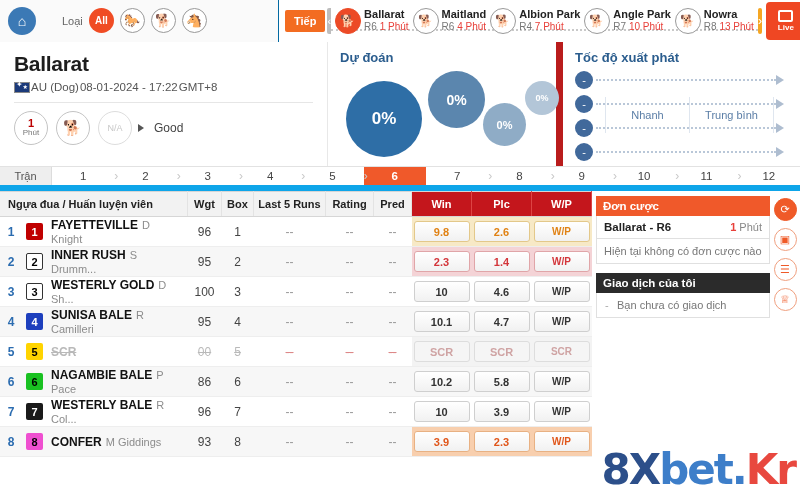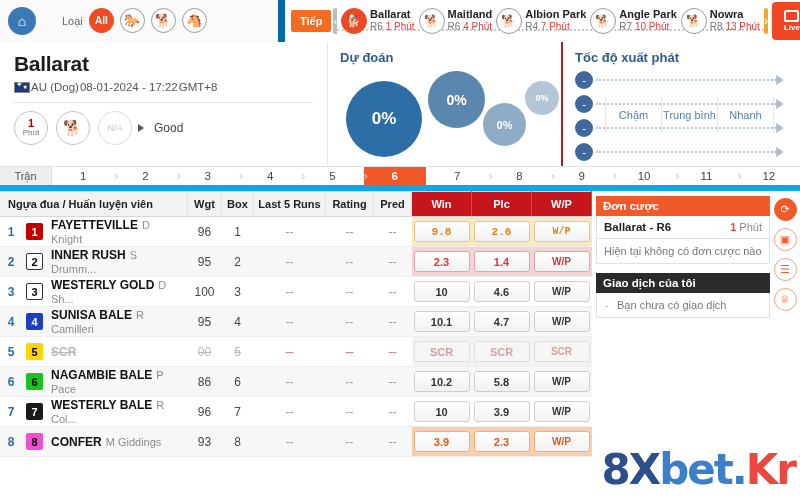--- a/index.html
+++ b/index.html
@@ -25,21 +25,21 @@
   .loai-label { color:#666; font-size:11px;padding-left:20px; }
   .all-badge {
     width:25px; height:25px; border-radius:50%; background:#f04c24; color:#fff;
     font-size:10px; font-weight:bold; display:flex; align-items:center; justify-content:center;
   }
   .sport-ic {
     width:25px; height:25px; border-radius:50%; border:1px solid #999; background:#fff;
     display:flex; align-items:center; justify-content:center; font-size:13px; color:#333;
   }
   .tb-right {
-    flex:1; height:42px; background:#fff; border-left:7px solid #0369a1;
+    flex:1; height:42px; background:#fff; border-left:1px solid #0369a1;
     display:flex; align-items:center; position:relative; overflow:hidden;
   }
   .tiep-btn {
     background:#f36c21; color:#fff; font-size:11px; font-weight:bold;
     padding:5px 9px; margin-left:6px; border-radius:2px;
   }
   .arrow-l {
     width:14px; height:26px; background:#bdbdbd; color:#fff; font-size:11px;
     display:flex; align-items:center; justify-content:center; margin-left:2px;
     border-radius:2px 0 0 2px;
@@ -88,21 +88,21 @@
     display:flex; flex-direction:column; align-items:center; justify-content:center;
     color:#666;
   }
   .m-ic .n { font-size:11px; font-weight:bold; color:#b00; line-height:1; }
   .m-ic .u { font-size:8px; color:#777; line-height:1.1; }
   .m-ic.dim { border-color:#ddd; color:#c8c8c8; font-size:9px; }
   .tri { width:0;height:0;border-left:6px solid #555;border-top:4px solid transparent;
          border-bottom:4px solid transparent; margin-left:-2px;}
   .good-txt { font-size:12px; color:#444; margin-left:2px; }
 
-  .panel-pred { width:235px; padding:8px 10px 0 12px; border-right:2px solid #b91c1c; position:relative; }
+  .panel-pred { width:235px; padding:8px 10px 0 12px; border-right:7px solid #b91c1c; position:relative; }
   .panel-h { font-size:13px; font-weight:bold; color:#2b5d8e; }
   .bubbles { position:relative; height:96px; }
   .bub { position:absolute; border-radius:50%; display:flex; align-items:center;
          justify-content:center; color:#fff; font-weight:bold; }
 
   .panel-speed { flex:1; padding:8px 12px 0 12px; }
   .speed-grid { position:relative; height:92px; margin-top:4px; }
   .sp-row { position:absolute; left:0; right:4px; display:flex; align-items:center; }
   .sp-dot {
     width:18px; height:18px; border-radius:50%; background:#41699b; color:#fff;
@@ -185,21 +185,21 @@
   .odds-cell { width:56px; padding:0 2px !important; }
   .odds-box {
     height:21px; border:1px solid #cfcfcf; border-radius:3px;
     background:linear-gradient(#ffffff,#f1f1f1);
     display:flex; align-items:center; justify-content:center;
     font-size:11px; font-weight:bold; color:#333;
   }
   .odds-box.wp { font-size:10px; }
   .odds-box.dis { color:#cfa3a3; background:#f5f5f5; border-color:#ddd; }
   tr.hl-gold td.odds-cell { background:#f7e9c6; }
-  tr.hl-gold .odds-box { color:#e08214; border-color:#e3c88a;font-family:Liberation Mono, monospace; }
+  tr.hl-gold .odds-box { color:#e08214; border-color:#e3c88a; }
   tr.hl-pink td.odds-cell { background:#f4d3d6; }
   tr.hl-pink .odds-box { color:#d3353a; border-color:#e0a5a8; }
   tr.hl-orange td.odds-cell { background:#f8cfae; }
   tr.hl-orange .odds-box { color:#e0561a; border-color:#e8b183; }
   tr.scr-row td.odds-cell { background:#f3f3f3; }
 
   
   .rightcol { width:208px; background:#fff; display:flex; padding-top:5px; }
   .side-panels { width:178px; padding-left:4px; }
   .sp-hdr {
@@ -335,23 +335,22 @@
         <div class="bub" style="width: 57px; height: 57px; left: 88px; top: 6px; background: rgb(91, 134, 174); font-size: 14px;">0%</div>
         <div class="bub" style="width: 43px; height: 43px; left: 143px; top: 38px; background: rgb(143, 172, 198); font-size: 11px;">0%</div>
         <div class="bub" style="width: 34px; height: 34px; left: 185px; top: 16px; background: rgb(179, 198, 216); font-size: 9px;">0%</div>
       </div>
   </div>
 
   <div class="panel-speed">
     <div class="panel-h">Tốc độ xuất phát</div>
     <div class="speed-grid">
       <div class="sp-cols">
-        <div class="sp-col">Chậm</div>
+        <div class="sp-col">Nhanh</div>
         <div class="sp-col">Trung bình</div>
-        <div class="sp-col">Nhanh</div>
       </div>
       <div class="sp-row" style="top:2px;">
         <div class="sp-dot">-</div>
         <div class="sp-line"></div>
           <div class="sp-arrow"></div>
       </div>
       <div class="sp-row" style="top:26px;">
         <div class="sp-dot">-</div>
         <div class="sp-line"></div>
           <div class="sp-arrow"></div>

